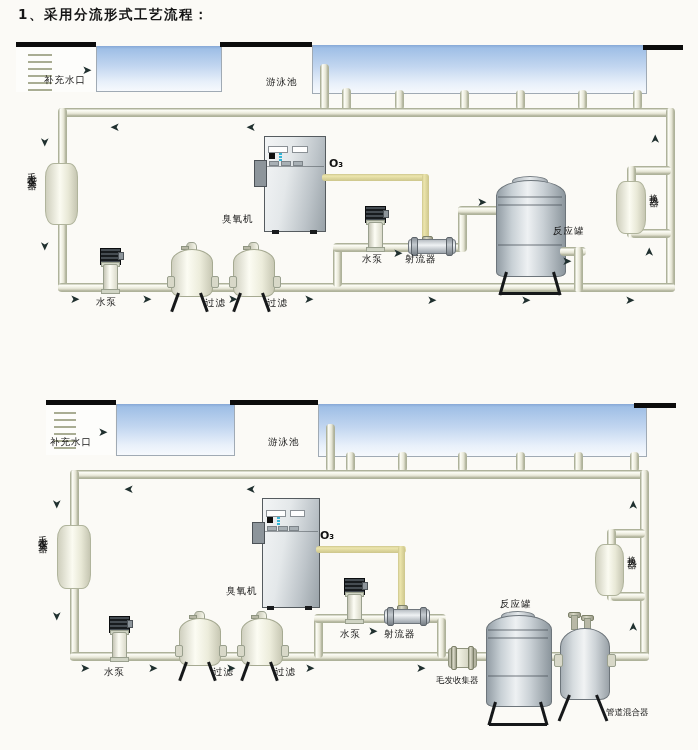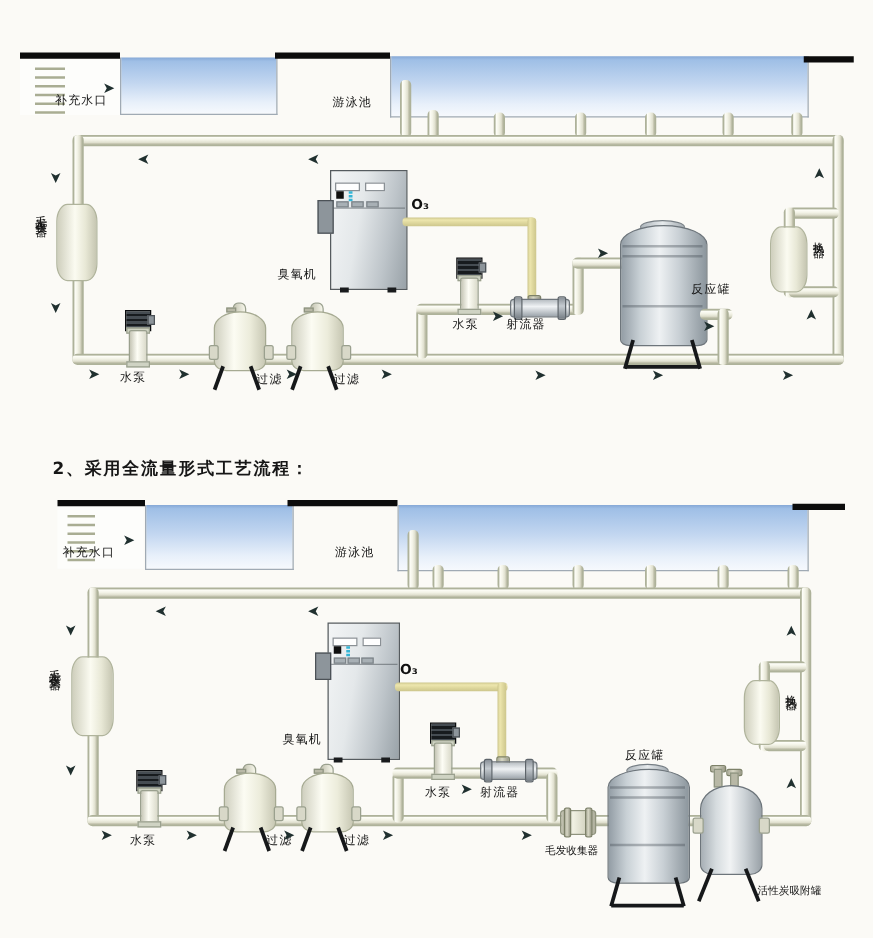--- a/index.html
+++ b/index.html
@@ -45,20 +45,21 @@
   .slot{background:#fefefe;border:1px solid #8a9095}
   .csq{background:#0e0e0e}
   .cdot{background:#35b5d6}
   .cbtn{background:#a8b0b5;border:1px solid #7d8489}
   .foot{background:#191b1d}
 </style>
 </head>
 <body>
 
 <div class="a" style="left:0;top:0;width:698px;height:360px">
+  <div class="a ttl" style="left:18px;top:6px">1、采用分流形式工艺流程：</div>
 
   <div class="a inletbg" style="left:16px;top:47px;width:80px;height:45px"></div>
   <div class="a bar" style="left:16px;top:42px;width:80px"></div>
   <div class="a grate" style="left:28px;top:54px;width:24px"></div>
   <div class="a grate" style="left:28px;top:61px;width:24px"></div>
   <div class="a grate" style="left:28px;top:68px;width:24px"></div>
   <div class="a grate" style="left:28px;top:75px;width:24px"></div>
   <div class="a grate" style="left:28px;top:82px;width:24px"></div>
   <div class="a grate" style="left:28px;top:89px;width:24px"></div>
   <div class="a arr" style="left:82px;top:64px"></div>
@@ -187,21 +188,20 @@
   <div class="a arr" style="left:70px;top:293px"></div>
   <div class="a arr" style="left:142px;top:293px"></div>
   <div class="a arr" style="left:228px;top:293px"></div>
   <div class="a arr" style="left:304px;top:293px"></div>
   <div class="a arr" style="left:427px;top:294px"></div>
   <div class="a arr" style="left:521px;top:294px"></div>
   <div class="a arr" style="left:625px;top:294px"></div>
 </div>
 
 <div class="a" style="left:0;top:360px;width:698px;height:390px">
-  <div class="a ttl" style="left:42px;top:6px">2、采用全流量形式工艺流程：</div>
 
   <div class="a inletbg" style="left:46px;top:45px;width:69px;height:50px"></div>
   <div class="a bar" style="left:46px;top:40px;width:70px"></div>
   <div class="a grate" style="left:54px;top:52px;width:22px"></div>
   <div class="a grate" style="left:54px;top:59px;width:22px"></div>
   <div class="a grate" style="left:54px;top:66px;width:22px"></div>
   <div class="a grate" style="left:54px;top:73px;width:22px"></div>
   <div class="a grate" style="left:54px;top:80px;width:22px"></div>
   <div class="a grate" style="left:54px;top:87px;width:22px"></div>
   <div class="a arr" style="left:98px;top:66px"></div>
@@ -297,21 +297,21 @@
     <div class="a mring" style="left:14px;top:0;width:11px;height:4px"></div>
     <div class="a fstem" style="left:17px;top:3px;width:5px;height:13px"></div>
     <div class="a mring" style="left:27px;top:3px;width:11px;height:4px"></div>
     <div class="a fstem" style="left:30px;top:6px;width:5px;height:10px"></div>
     <div class="a metal2" style="left:6px;top:16px;width:48px;height:70px"></div>
     <div class="a sfl" style="left:0;top:42px;width:7px;height:11px"></div>
     <div class="a sfl" style="left:53px;top:42px;width:7px;height:11px"></div>
     <div class="a leg" style="left:14px;top:83px;height:28px;transform:rotate(22deg)"></div>
     <div class="a leg" style="left:41px;top:83px;height:28px;transform:rotate(-22deg)"></div>
   </div>
-  <div class="a lbl sm" style="left:606px;top:347px">活性炭吸附罐</div>
+  <div class="a lbl sm" style="left:606px;top:347px">管道混合器</div>
 
   <div class="a hp" style="left:611px;top:169px;width:34px"></div>
   <div class="a vp" style="left:607px;top:169px;height:72px"></div>
   <div class="a hp" style="left:611px;top:232px;width:34px"></div>
   <div class="a cyl" style="left:595px;top:184px;width:27px;height:50px"></div>
   <div class="a lbl vlbl" style="left:626px;top:188px">换热器</div>
   <div class="a arr u" style="left:628px;top:139px"></div>
   <div class="a arr u" style="left:628px;top:261px"></div>
 
   <div class="a" style="left:109px;top:256px;width:21px;height:45px">

